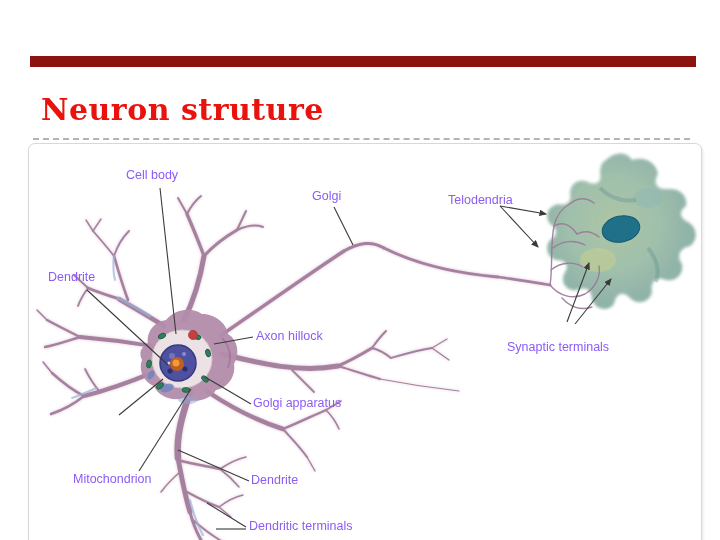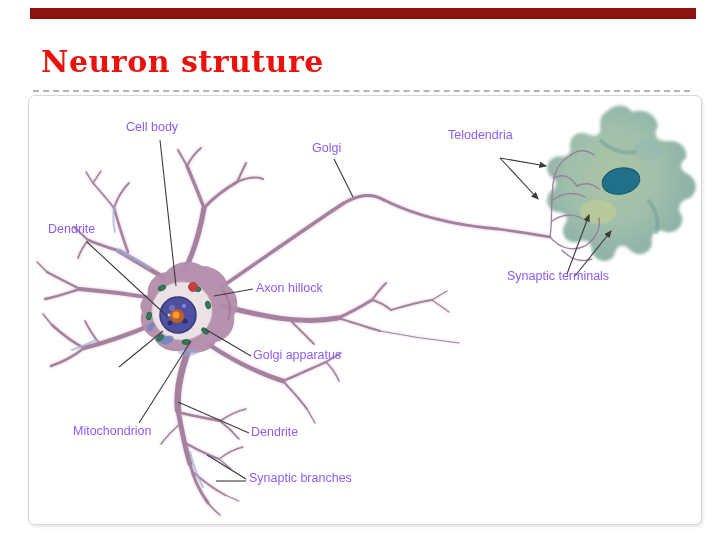--- a/index.html
+++ b/index.html
@@ -27,21 +27,21 @@
   }
   .art{position:absolute;left:0;top:0;z-index:2;pointer-events:none;}
   .lbl{
     position:absolute;z-index:3;color:#8b5cf6;
     font-size:12.5px;line-height:15px;white-space:pre-line;
   }
 </style>
 </head>
 <body>
 
-<div style="position:absolute;inset:0;">
+<div style="position:absolute;inset:0;margin-top:48px;">
 
   <div class="topbar"></div>
 
   <h1 class="title">Neuron struture</h1>
 
   <div class="dashes"></div>
 
   <div class="panel"></div>
 
   <svg class="art" width="720" height="540" viewBox="0 0 720 540">
@@ -191,22 +191,22 @@
       <line x1="119" y1="367" x2="163" y2="331"></line>
       <line x1="139" y1="423" x2="191" y2="341"></line>
       <line x1="249" y1="433" x2="178" y2="402"></line>
       <line x1="246" y1="479" x2="207" y2="455"></line>
       <line x1="246" y1="481" x2="216" y2="481"></line>
     </g>
   </svg>
 
   <div class="lbl" style="left:126px;top:120px;">Cell body</div>
   <div class="lbl" style="left:312px;top:141px;">Golgi</div>
-  <div class="lbl" style="left:448px;top:128px;">Telodendria</div>
+  <div class="lbl" style="left:448px;top:145px;">Telodendria</div>
   <div class="lbl" style="left:48px;top:222px;">Dendrite</div>
   <div class="lbl" style="left:256px;top:281px;">Axon hillock</div>
-  <div class="lbl" style="left:507px;top:269px;">Synaptic terminals</div>
+  <div class="lbl" style="left:507px;top:292px;">Synaptic terminals</div>
   <div class="lbl" style="left:253px;top:348px;">Golgi apparatus</div>
   <div class="lbl" style="left:73px;top:424px;text-align:right;">Mitochondrion</div>
   <div class="lbl" style="left:251px;top:425px;">Dendrite</div>
-  <div class="lbl" style="left:249px;top:471px;">Synaptic branches</div>
+  <div class="lbl" style="left:249px;top:471px;">Dendritic terminals</div>
 
 </div>
 
 </body></html>

